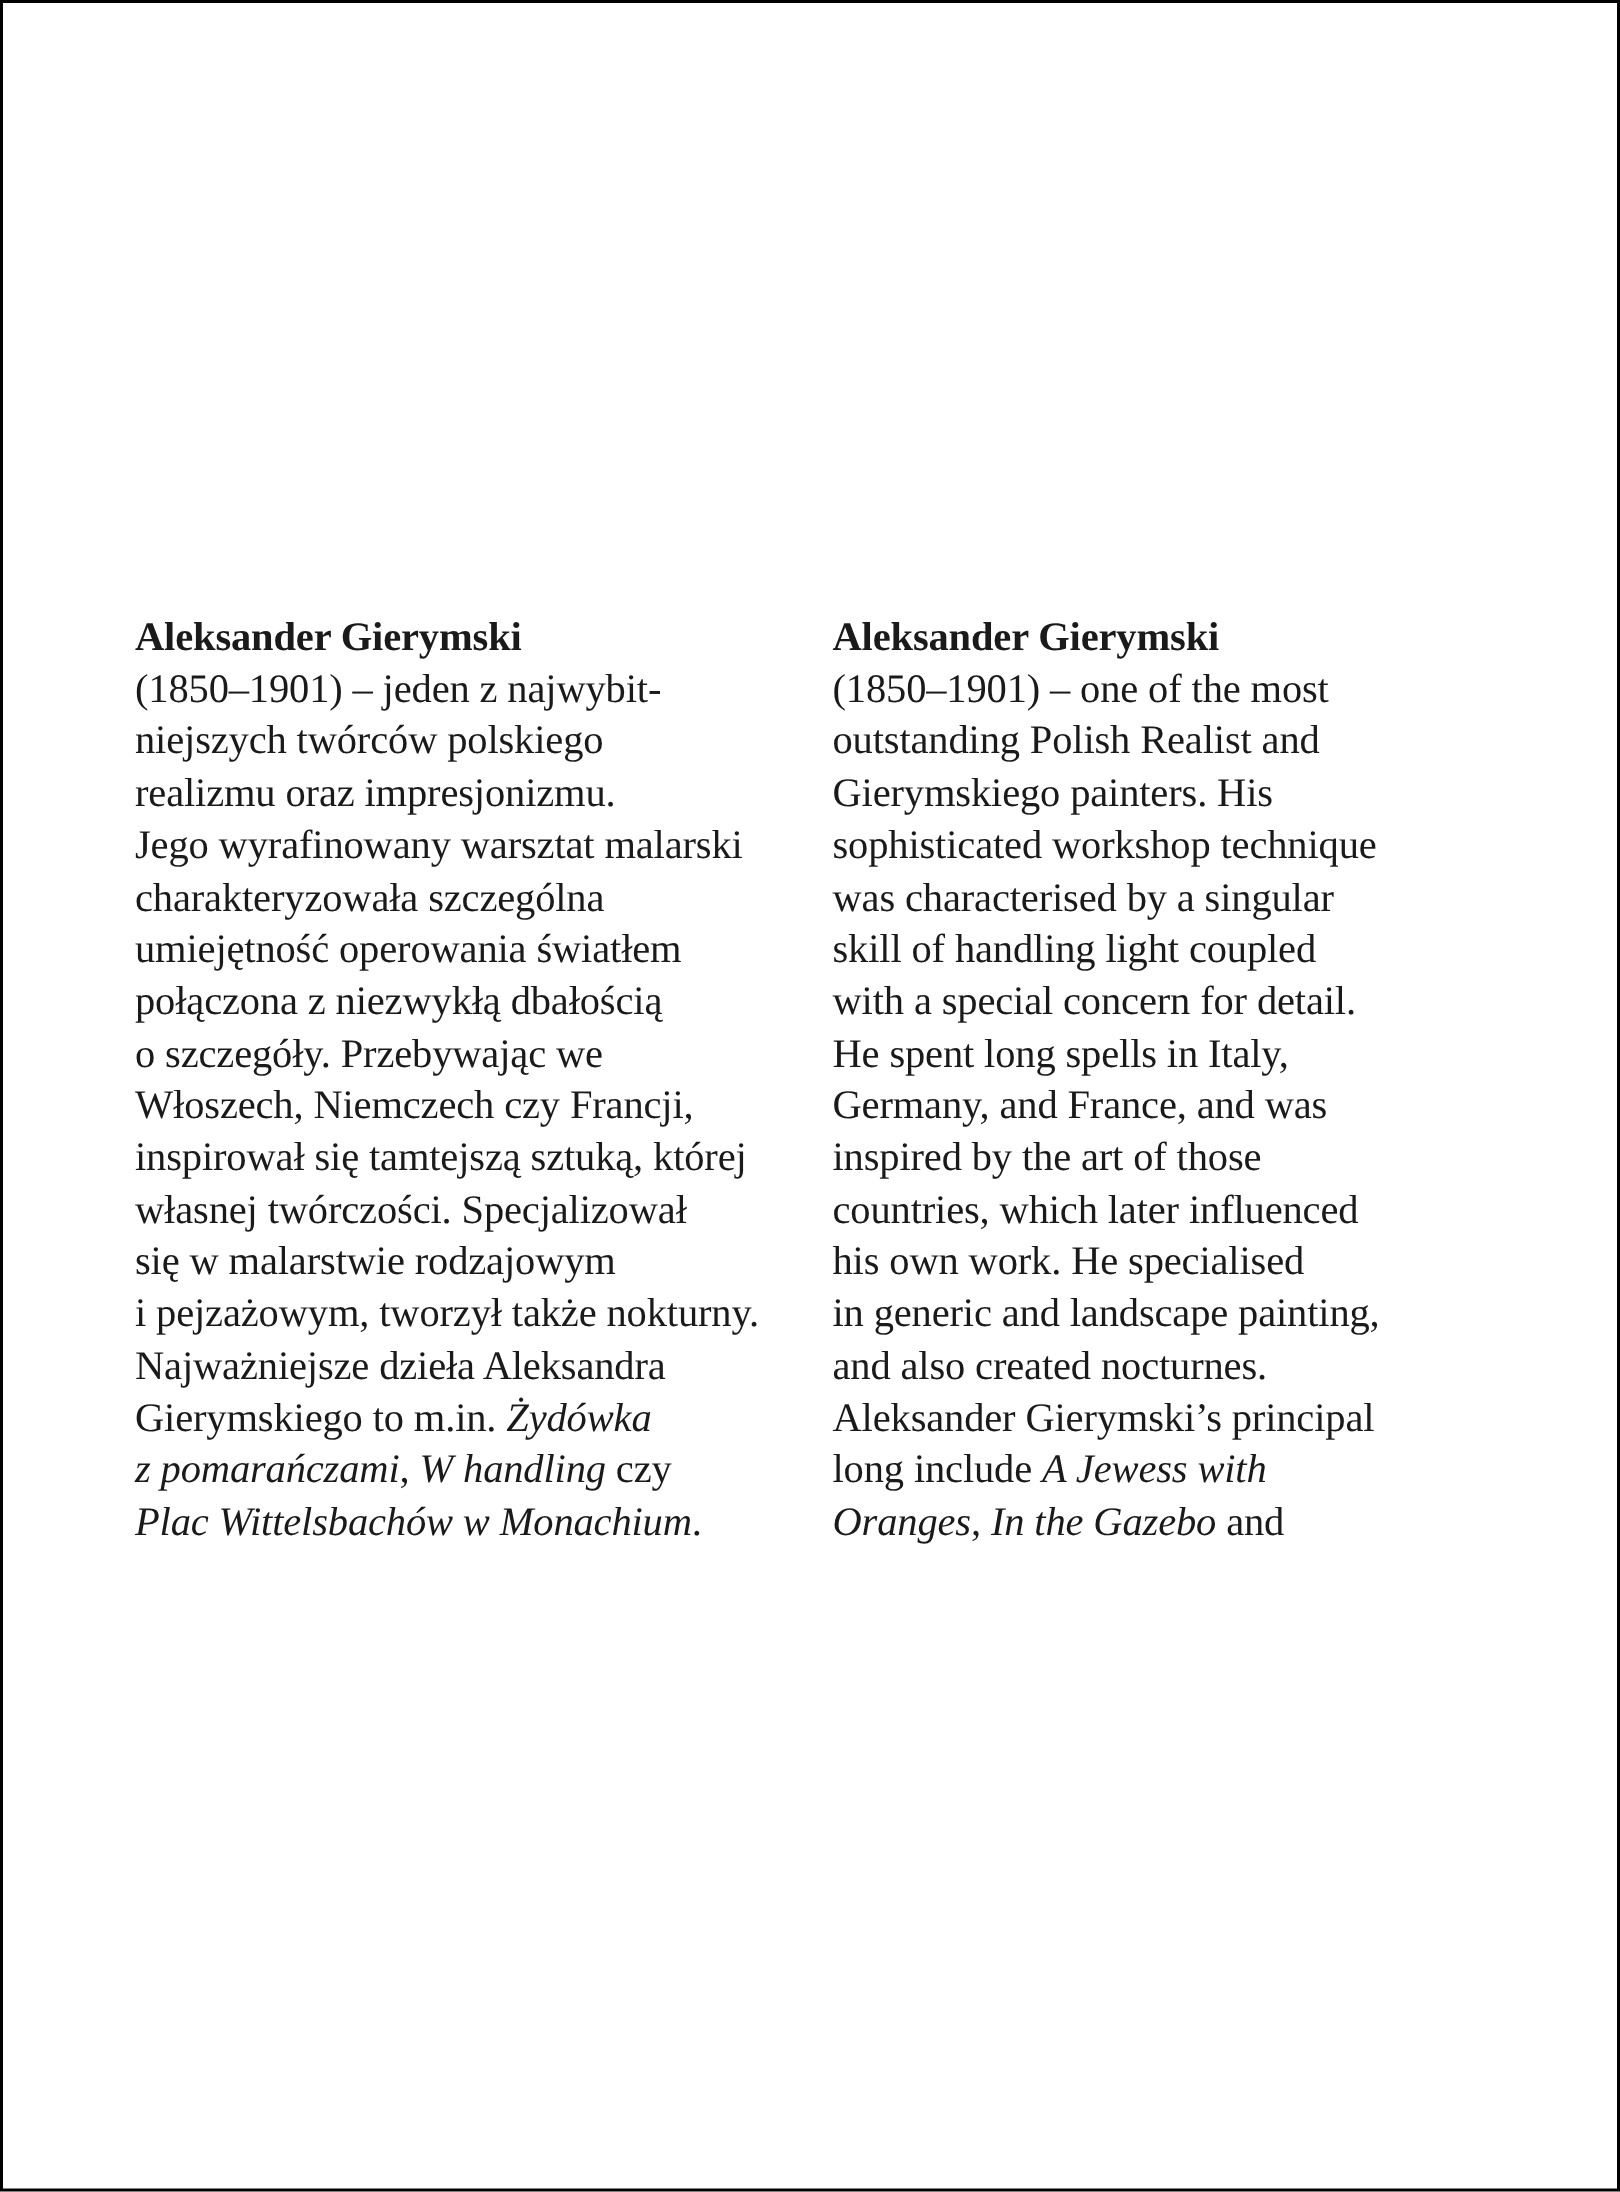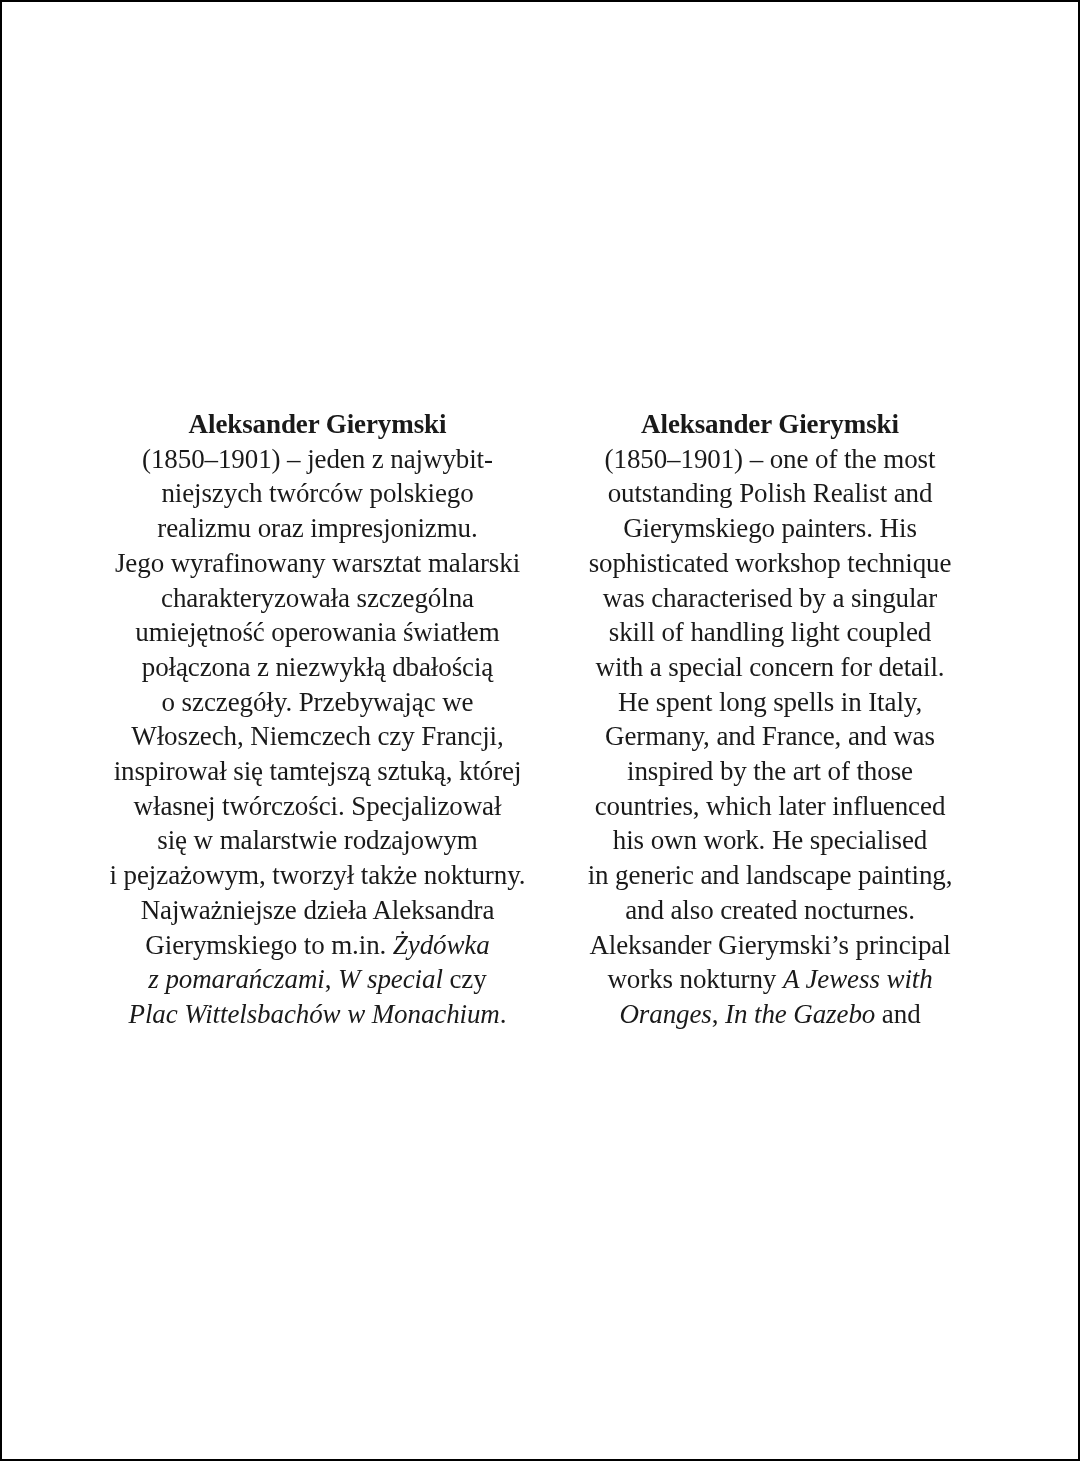--- a/index.html
+++ b/index.html
@@ -14,21 +14,20 @@
     }
     .page {
       position: relative;
       box-sizing: border-box;
       width: 1080px;
       height: 1461px;
       border: 2px solid #000000;
       background: #ffffff;
       color: #1a1a1a;
       font-family: "Liberation Serif", "DejaVu Serif", serif;
-      text-align: center;
     }
     .column {
       position: absolute;
       top: 405px;
       font-size: 27px;
       line-height: 34.7px;
       letter-spacing: -0.1px;
       white-space: nowrap;
     }
     .col-pl { left: 88px; width: 455px; }
@@ -54,38 +53,38 @@
     <span class="line">umiejętność operowania światłem</span>
     <span class="line">połączona z niezwykłą dbałością</span>
     <span class="line">o szczegóły. Przebywając we</span>
     <span class="line">Włoszech, Niemczech czy Francji,</span>
     <span class="line">inspirował się tamtejszą sztuką, której</span>
     <span class="line">własnej twórczości. Specjalizował</span>
     <span class="line">się w malarstwie rodzajowym</span>
     <span class="line">i pejzażowym, tworzył także nokturny.</span>
     <span class="line">Najważniejsze dzieła Aleksandra</span>
     <span class="line"><span>Gierymskiego to m.in. </span><span class="it">Żydówka</span></span>
-    <span class="line"><span class="it">z pomarańczami</span><span>, </span><span class="it">W special</span><span> czy</span></span>
+    <span class="line"><span class="it">z pomarańczami</span><span>, </span><span class="it">W handling</span><span> czy</span></span>
     <span class="line"><span class="it">Plac Wittelsbachów w Monachium</span><span>.</span></span>
   </div>
 
   <div class="column col-en">
     <span class="line name">Aleksander Gierymski</span>
     <span class="line">(1850–1901) – one of the most</span>
     <span class="line">outstanding Polish Realist and</span>
     <span class="line">Gierymskiego painters. His</span>
     <span class="line">sophisticated workshop technique</span>
     <span class="line">was characterised by a singular</span>
     <span class="line">skill of handling light coupled</span>
     <span class="line">with a special concern for detail.</span>
     <span class="line">He spent long spells in Italy,</span>
     <span class="line">Germany, and France, and was</span>
     <span class="line">inspired by the art of those</span>
     <span class="line">countries, which later influenced</span>
     <span class="line">his own work. He specialised</span>
     <span class="line">in generic and landscape painting,</span>
     <span class="line">and also created nocturnes.</span>
     <span class="line">Aleksander Gierymski’s principal</span>
-    <span class="line"><span>works nokturny </span><span class="it">A Jewess with</span></span>
+    <span class="line"><span>long include </span><span class="it">A Jewess with</span></span>
     <span class="line"><span class="it">Oranges</span><span>, </span><span class="it">In the Gazebo</span><span> and</span></span>
   </div>
 
 </div>
 
 </body></html>

